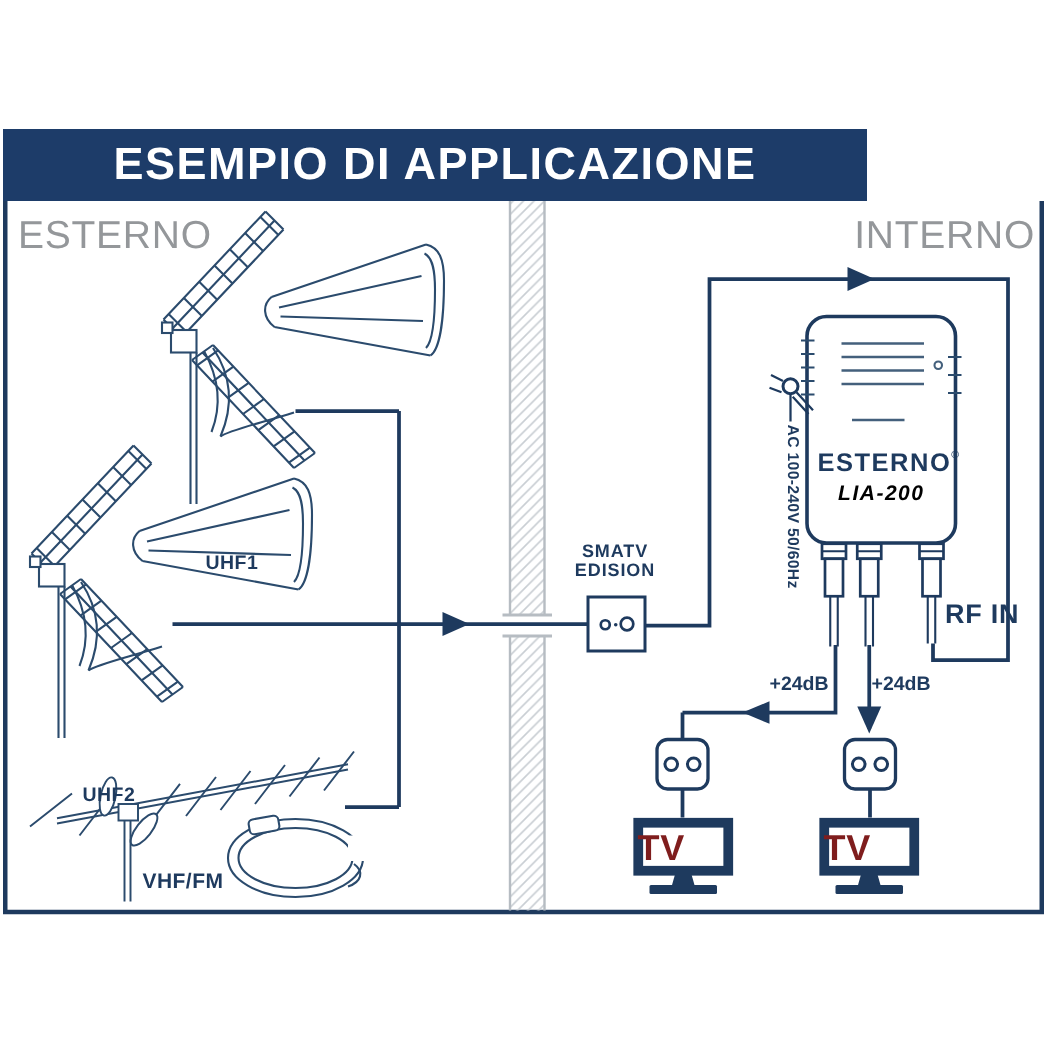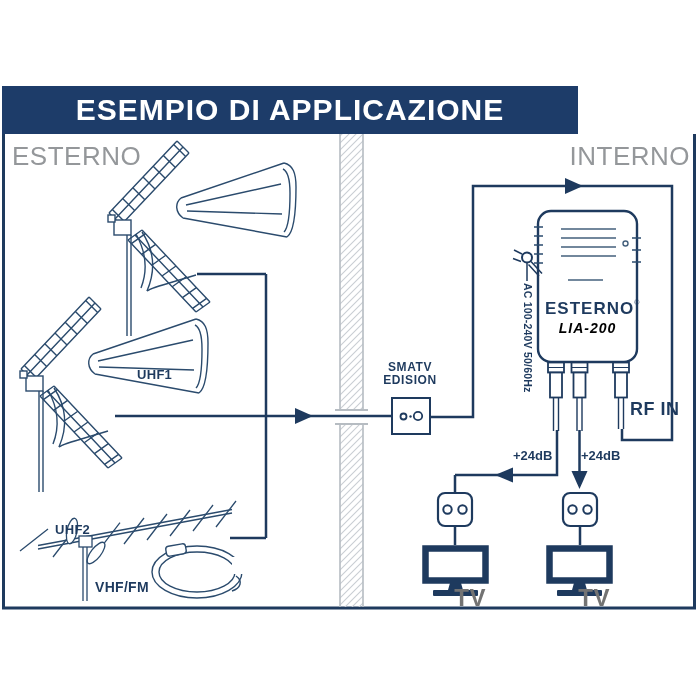--- a/index.html
+++ b/index.html
@@ -17,22 +17,22 @@
   .ac-text{position:absolute;left:533px;top:283px;width:160px;height:11px;line-height:11px;
            font-size:10.5px;font-weight:bold;letter-spacing:0.2px;color:#1e3a5e;
            transform:rotate(90deg);transform-origin:0 0;}
   .brand{position:absolute;left:545px;top:299px;width:85px;text-align:center;
          font-size:17px;font-weight:bold;letter-spacing:1px;color:#1e3a5e;}
   .brand sup{font-size:7px;vertical-align:9px;letter-spacing:0;}
   .model{position:absolute;left:545px;top:320px;width:85px;text-align:center;
          font-size:14px;font-weight:bold;font-style:italic;letter-spacing:1px;color:#000000;}
   .rfin{font-size:18px;font-weight:bold;letter-spacing:0.5px;}
   .gain{font-size:13px;font-weight:bold;text-align:right;}
-  .tvlabel{position:absolute;width:61px;text-align:right;font-size:24px;font-weight:bold;
-           color:#737373;line-height:31px;letter-spacing:0.5px;margin-top:32px;}
+  .tvlabel{position:absolute;width:61px;text-align:left;font-size:24px;font-weight:bold;
+           color:#7f1d1d;line-height:31px;letter-spacing:0.5px;}
 </style>
 </head>
 <body>
 
 <div class="stage">
 
   <svg width="700" height="700" viewBox="0 0 700 700">
     <defs>
       <pattern id="hatch" width="7" height="7" patternUnits="userSpaceOnUse">
         <path d="M0,7 L7,0 M-1,1 L1,-1 M6,8 L8,6" stroke="#c9ced3" stroke-width="1.1" fill="none"></path>

